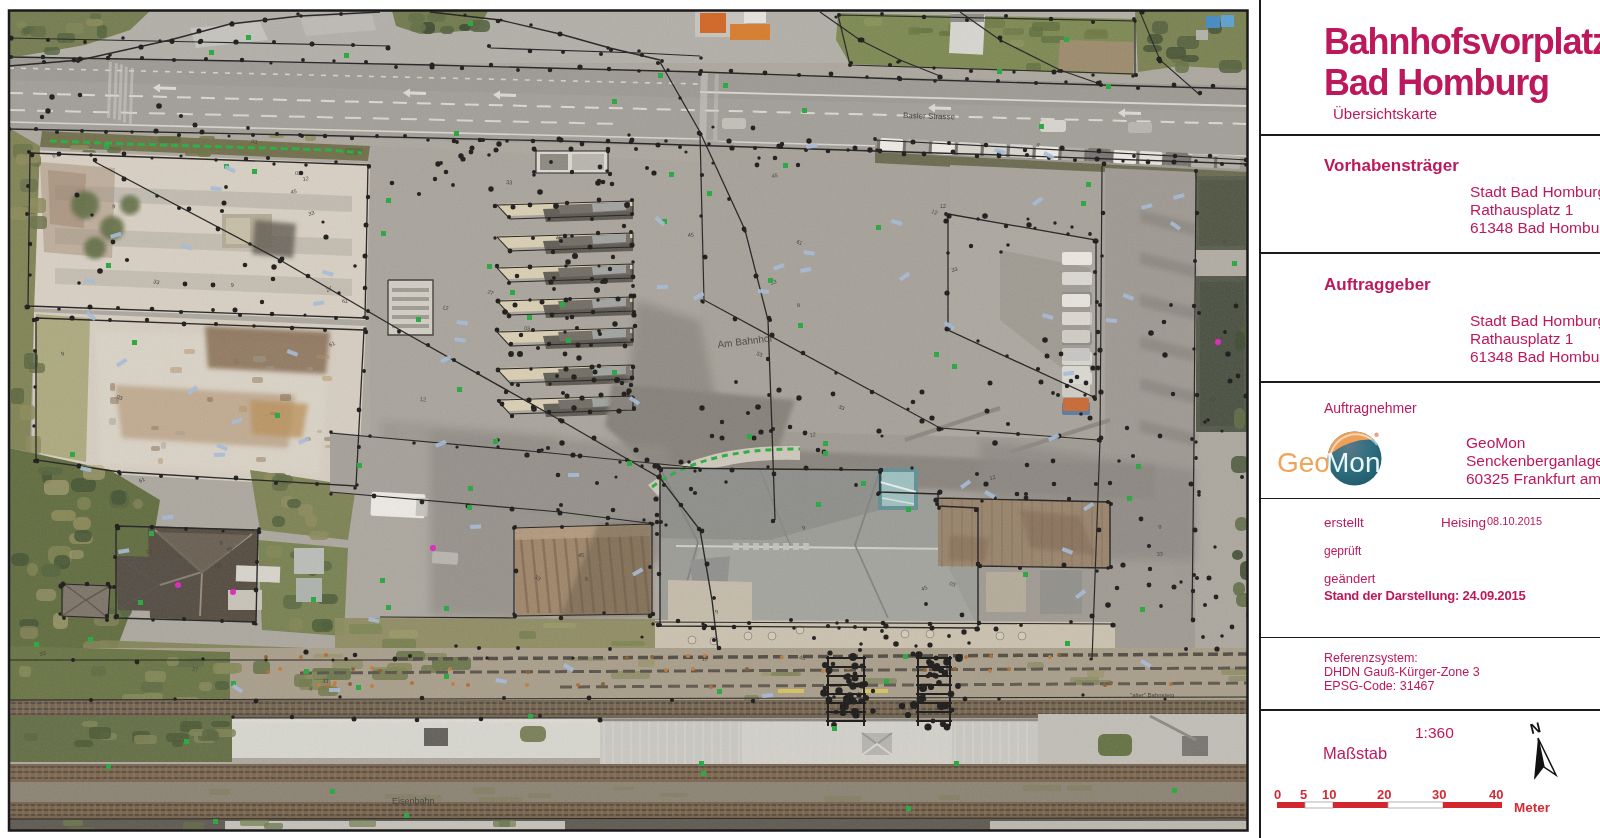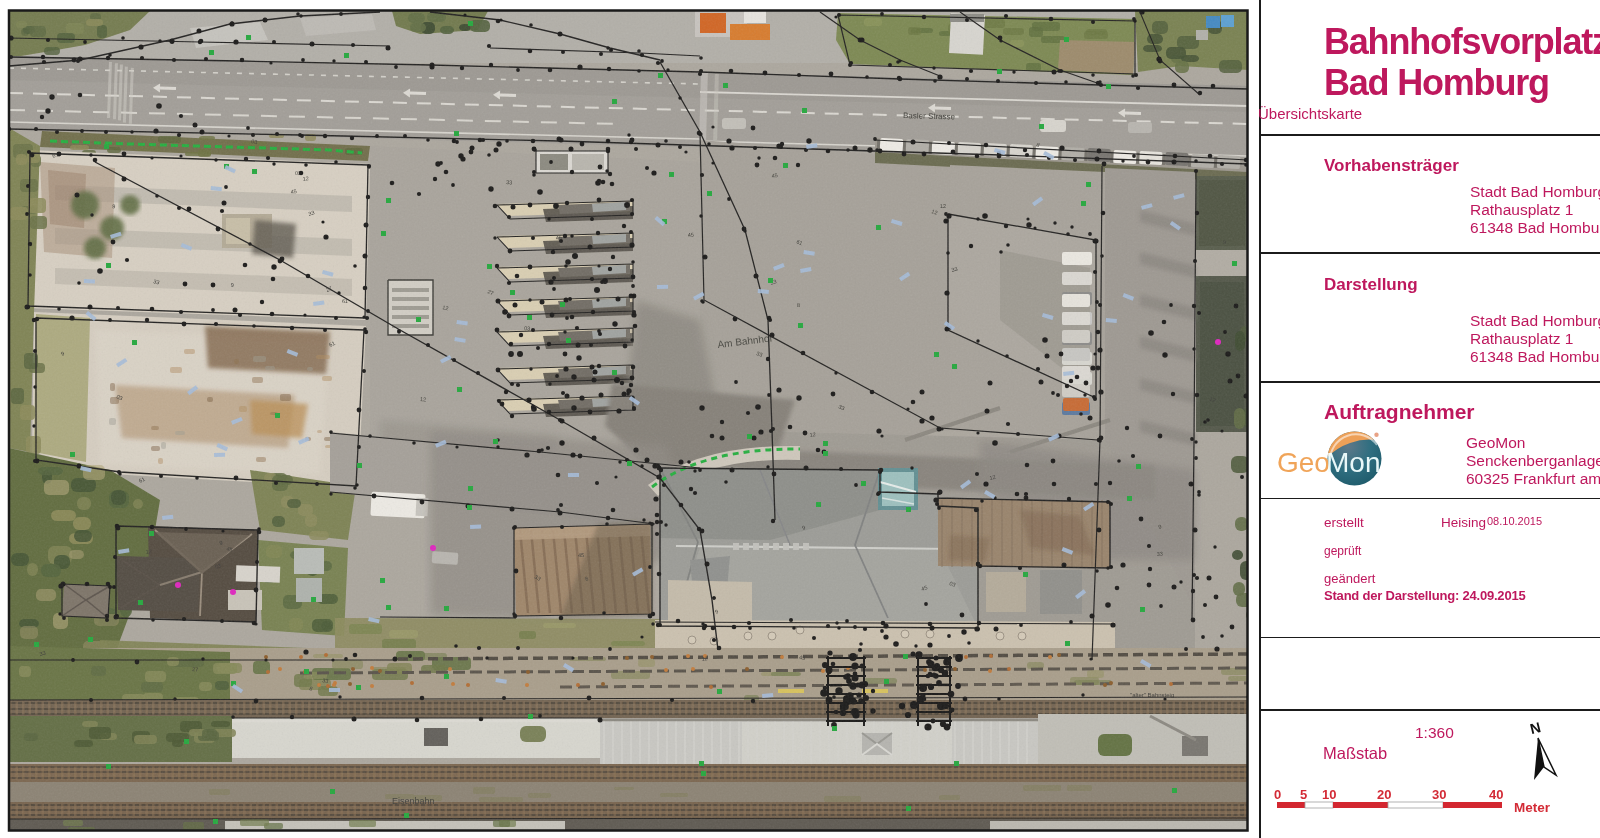--- a/index.html
+++ b/index.html
@@ -2141,37 +2141,37 @@
 </g>
 
 <rect x="9" y="10.5" width="1238.5" height="820" fill="none" stroke="#1a1a1a" stroke-width="2.5"></rect>
 </svg>
 </div>
 
 <div class="panel"></div>
 
 <div class="t" style="left:1277px;top:21px;font-size:36px;font-weight:bold;line-height:41px;letter-spacing:-1.2px;">Bahnhofsvorplatz<br>Bad Homburg</div>
 
-<div class="t" style="left:1211px;top:105px;font-size:15px;">Übersichtskarte</div>
+<div class="t" style="left:1286px;top:105px;font-size:15px;">Übersichtskarte</div>
 
 <div class="sep" style="top:134px;height:2px;"></div>
 
 <div class="t" style="left:1277px;top:156px;font-size:17px;font-weight:bold;">Vorhabensträger</div>
 
 <div class="t" style="left:1423px;top:183px;font-size:15.5px;line-height:18px;">Stadt Bad Homburg<br>Rathausplatz 1<br>61348 Bad Homburg</div>
 
 <div class="sep" style="top:252px;height:2px;"></div>
 
-<div class="t" style="left:1277px;top:275px;font-size:17px;font-weight:bold;">Darstellung</div>
+<div class="t" style="left:1277px;top:275px;font-size:17px;font-weight:bold;">Auftraggeber</div>
 
 <div class="t" style="left:1423px;top:312px;font-size:15.5px;line-height:18px;">Stadt Bad Homburg<br>Rathausplatz 1<br>61348 Bad Homburg</div>
 
 <div class="sep" style="top:381px;height:2px;"></div>
 
-<div class="t" style="left:1277px;top:400px;font-size:21px;font-weight:bold;">Auftragnehmer</div>
+<div class="t" style="left:1277px;top:400px;font-size:14px;font-weight:normal;">Auftragnehmer</div>
 
 <svg class="map" style="left:1277px;top:430px;" width="120" height="62" viewBox="0 0 120 62">
 <defs>
         <radialGradient id="glb" cx="0.38" cy="0.28" r="0.95">
 <stop offset="0" stop-color="#5d7889"></stop>
           <stop offset="0.45" stop-color="#2f6e80"></stop>
           <stop offset="1" stop-color="#175261"></stop>
 </radialGradient>
       </defs>
 <clipPath id="glc">
@@ -2196,20 +2196,21 @@
 <div class="t" style="left:1440px;top:515px;font-size:11px;">08.10.2015</div>
 
 <div class="t" style="left:1277px;top:544px;font-size:12px;">geprüft</div>
 
 <div class="t" style="left:1277px;top:571px;font-size:13px;">geändert</div>
 
 <div class="t" style="left:1277px;top:588px;font-size:13px;letter-spacing:-0.2px;font-weight:bold;">Stand der Darstellung: 24.09.2015</div>
 
 <div class="sep" style="top:637px;height:1px;"></div>
 
+<div class="t" style="left:1277px;top:651px;font-size:12.5px;line-height:14px;">Referenzsystem:<br>DHDN Gauß-Kürger-Zone 3<br>EPSG-Code: 31467</div>
 
 <div class="sep" style="top:709px;height:2px;"></div>
 
 <div class="t" style="left:1276px;top:744px;font-size:16.5px;font-weight:normal;">Maßstab</div>
 <div class="t" style="left:1368px;top:724px;font-size:15.5px;">1:360</div>
 
 <svg class="map" style="left:1510px;top:705px;" width="60" height="80" viewBox="0 0 60 80">
 <text x="20" y="28" font-size="14.5" font-weight="bold" fill="#111" transform="rotate(-14 26 23)">N</text>
 <path d="M 28 33 L 24 75 L 34 62 Z" fill="#111"></path>
 <path d="M 28 33 L 46 70 L 34 62 Z" fill="#fff" stroke="#111" stroke-width="1.5"></path>

